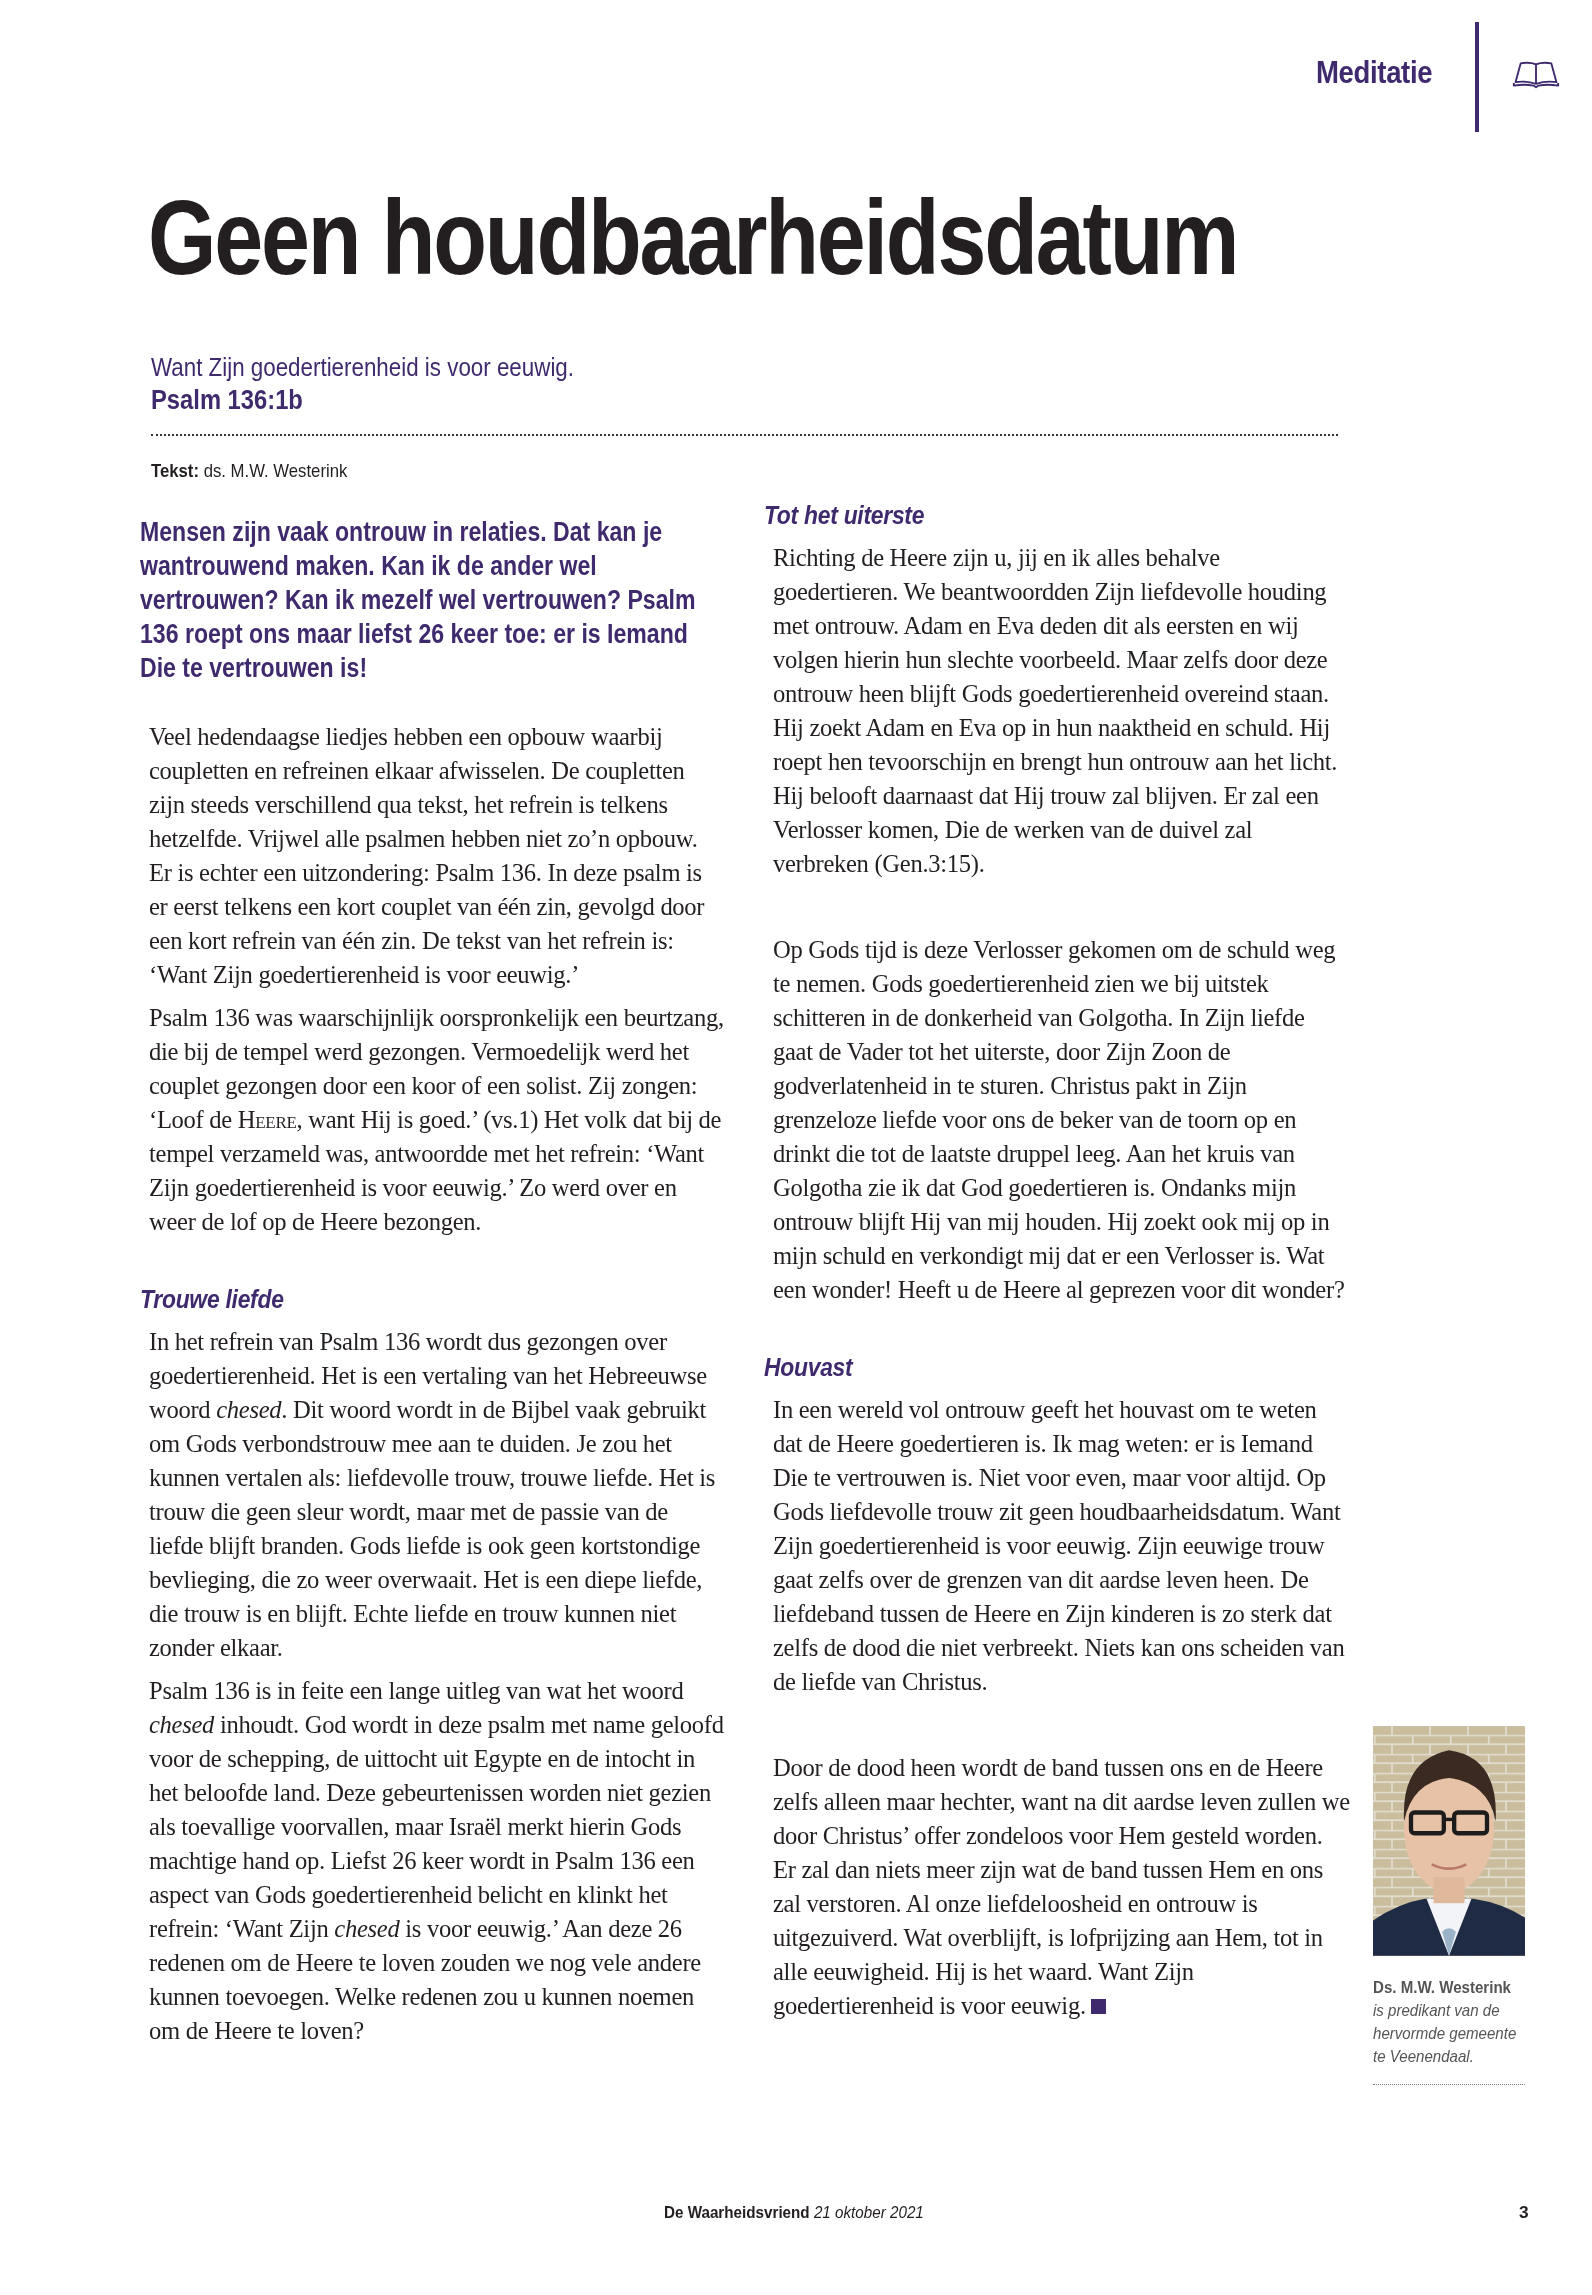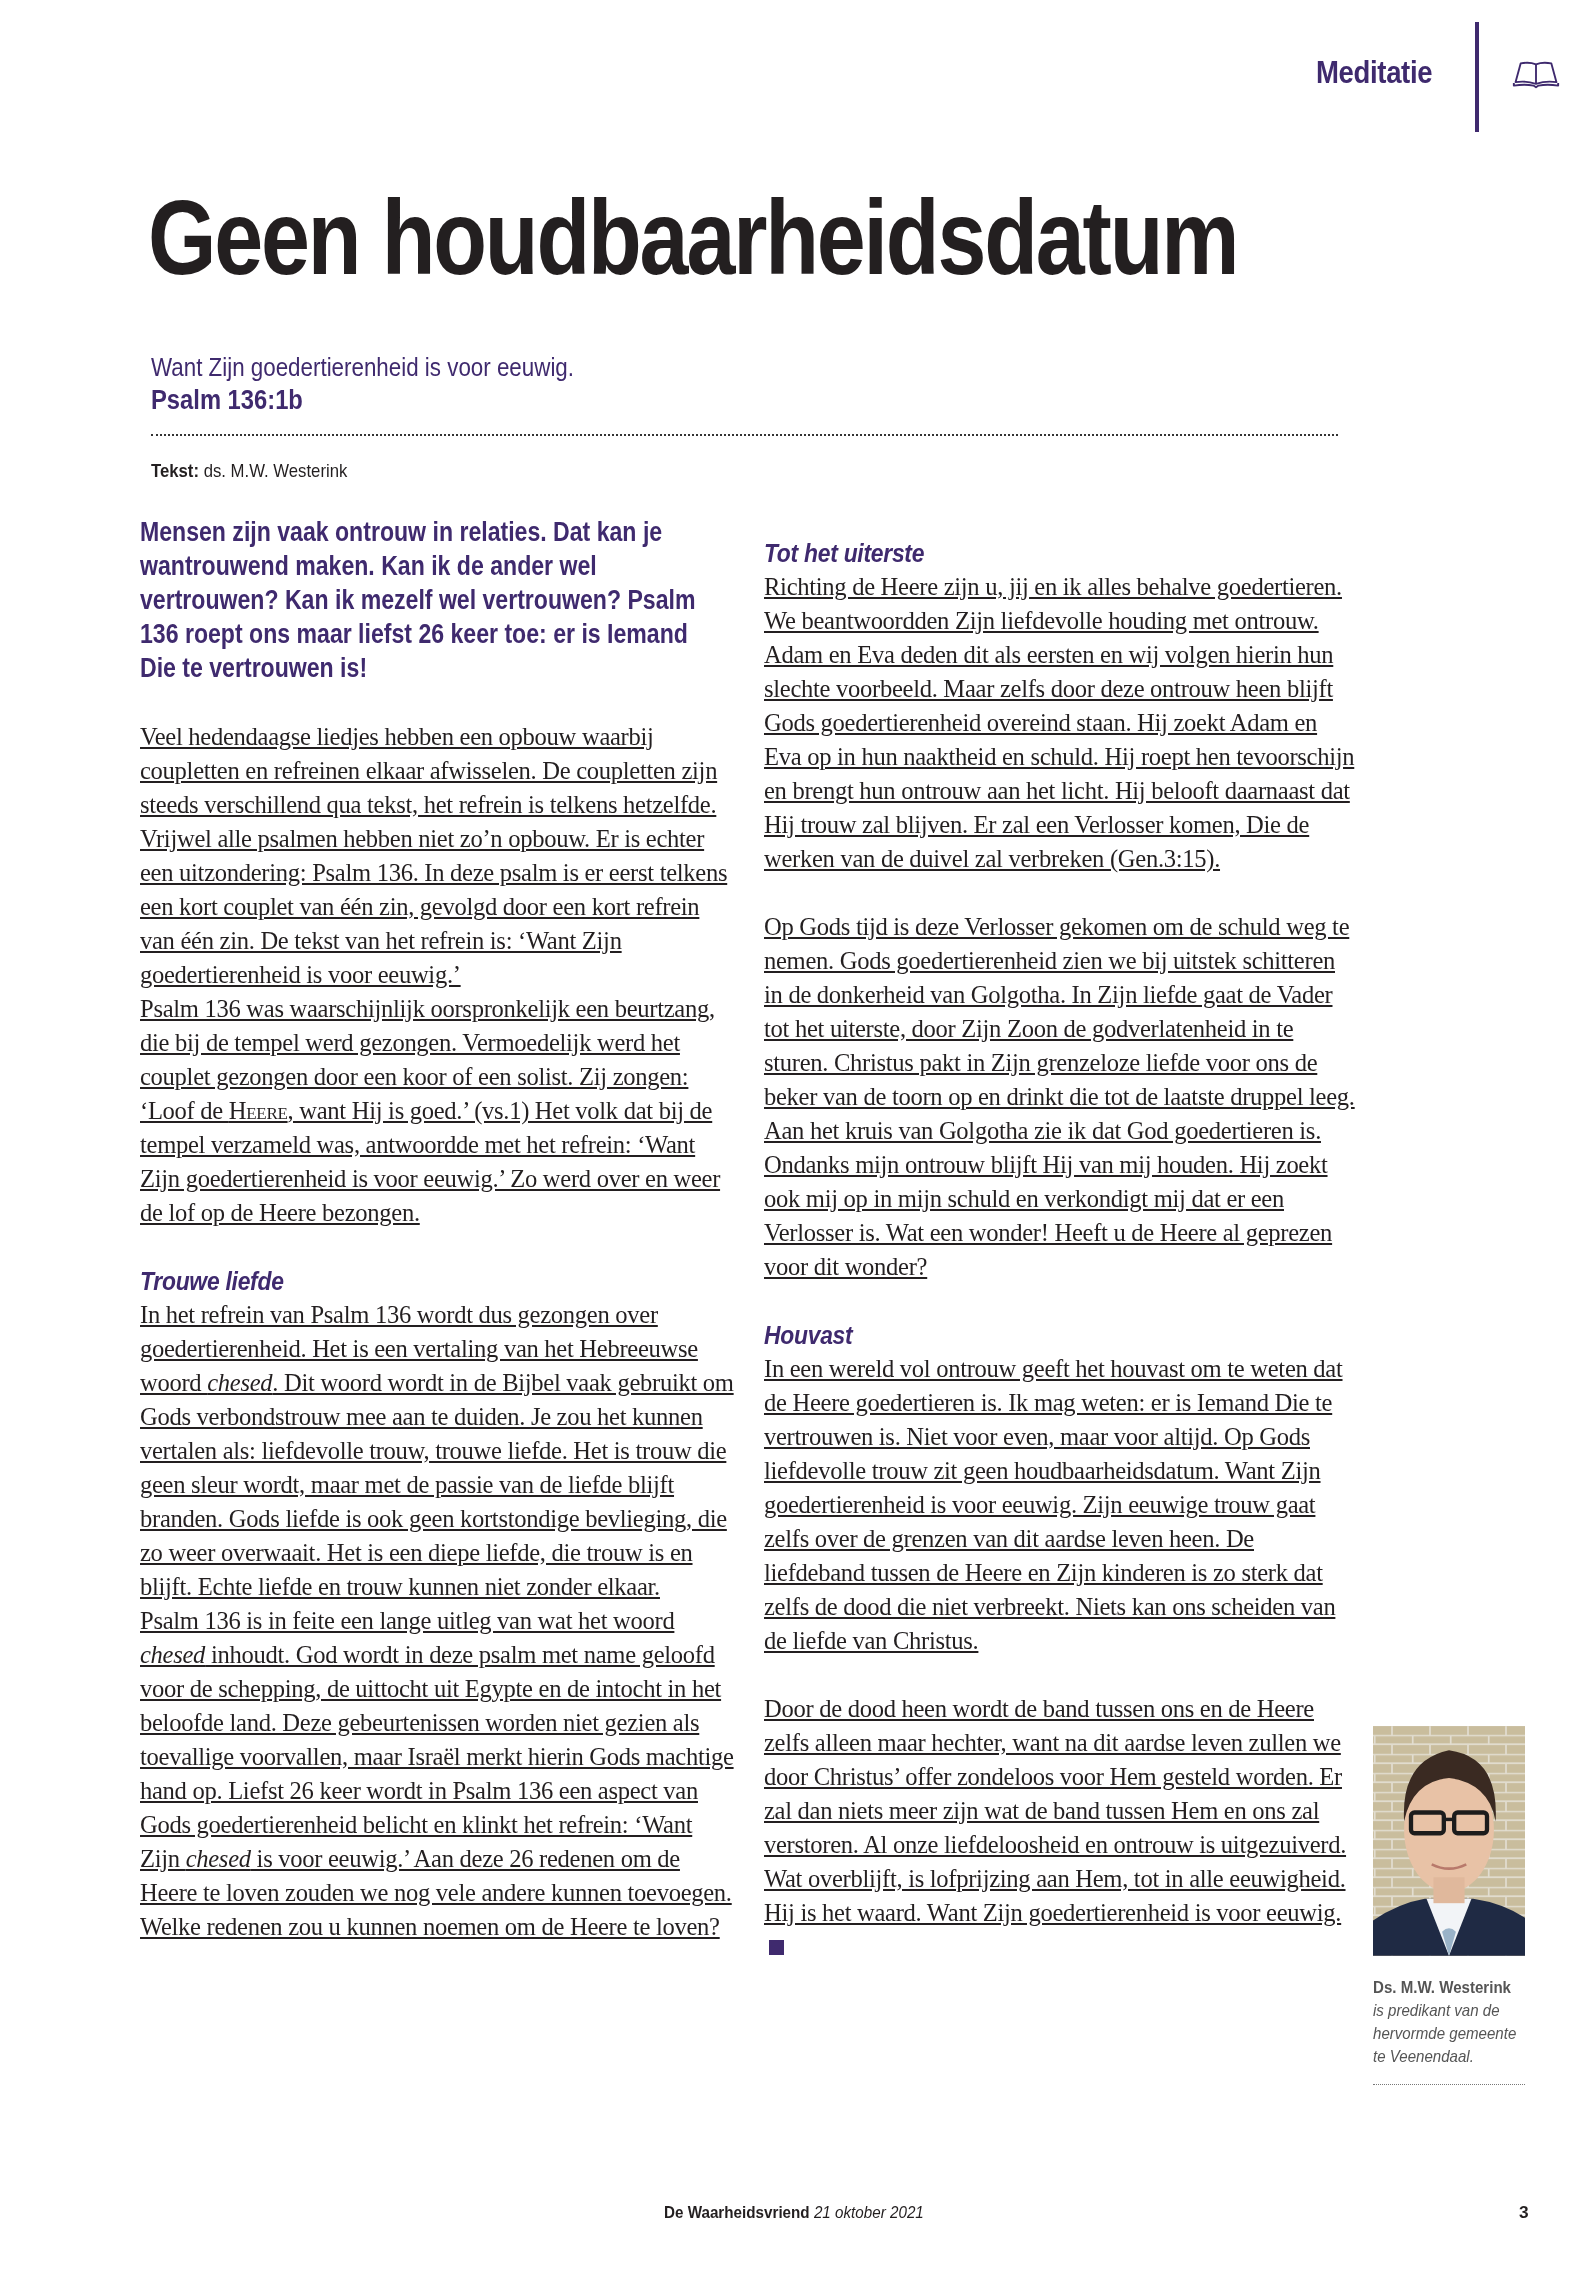--- a/index.html
+++ b/index.html
@@ -13,25 +13,25 @@
     .title { position: absolute; left: 148px; top: 177px; font-size: 106px; font-weight: bold; color: #231f20; letter-spacing: -2.6px; white-space: nowrap; transform: scaleX(0.83); transform-origin: left; }
 
     .verse { position: absolute; left: 151px; top: 352px; font-size: 26px; color: #3f2a6e; transform: scaleX(0.86); transform-origin: left; white-space: nowrap; }
     .ref { position: absolute; left: 151px; top: 385px; font-size: 27px; font-weight: bold; color: #3f2a6e; transform: scaleX(0.88); transform-origin: left; white-space: nowrap; }
     .dotline { position: absolute; left: 151px; top: 434px; width: 1187px; border-top: 2.6px dotted #333; }
     .byline { position: absolute; left: 151px; top: 460px; font-size: 19px; color: #231f20; transform: scaleX(0.88); transform-origin: left; white-space: nowrap; }
     .byline b { font-weight: bold; }
 
     .col { position: absolute; width: 595px; }
     .col1 { left: 140px; top: 515px; }
-    .col2 { left: 764px; top: 536px; }
+    .col2 { left: 764px; top: 498px; }
 
     .lead { font-size: 27px; line-height: 34px; font-weight: bold; color: #3f2a6e; width: 656px; transform: scaleX(0.855); transform-origin: left; margin-bottom: 35px; }
     .body { font-size: 24.6px; line-height: 34px; color: #231f20; font-family: "Liberation Serif", "DejaVu Serif", serif; letter-spacing: -0.3px; }
-    .para { margin: 0; text-decoration: underline; }
+    .para { margin: 9px; }
     .gap { height: 34px; }
     .subhead { font-size: 26px; line-height: 34px; font-style: italic; font-weight: bold; color: #3f2a6e; transform: scaleX(0.88); transform-origin: left; white-space: nowrap; }
     .sc { font-variant: small-caps; }
     .endmark { display: inline-block; width: 14.7px; height: 14.7px; background: #3f2a6e; margin-left: 5.2px; vertical-align: 0; }
 
     .photo { position: absolute; left: 1373px; top: 1726px; width: 152px; height: 230px; overflow: hidden; background: #c8bfa5; }
     .caption { position: absolute; left: 1373px; top: 1976px; width: 173px; font-size: 16.4px; line-height: 23px; color: #555; transform: scaleX(0.92); transform-origin: left; }
     .caption .name { font-weight: bold; }
     .caption .role { font-style: italic; }
     .caption-line { position: absolute; left: 1373px; top: 2084px; width: 152px; border-top: 1.7px dotted #777; }

